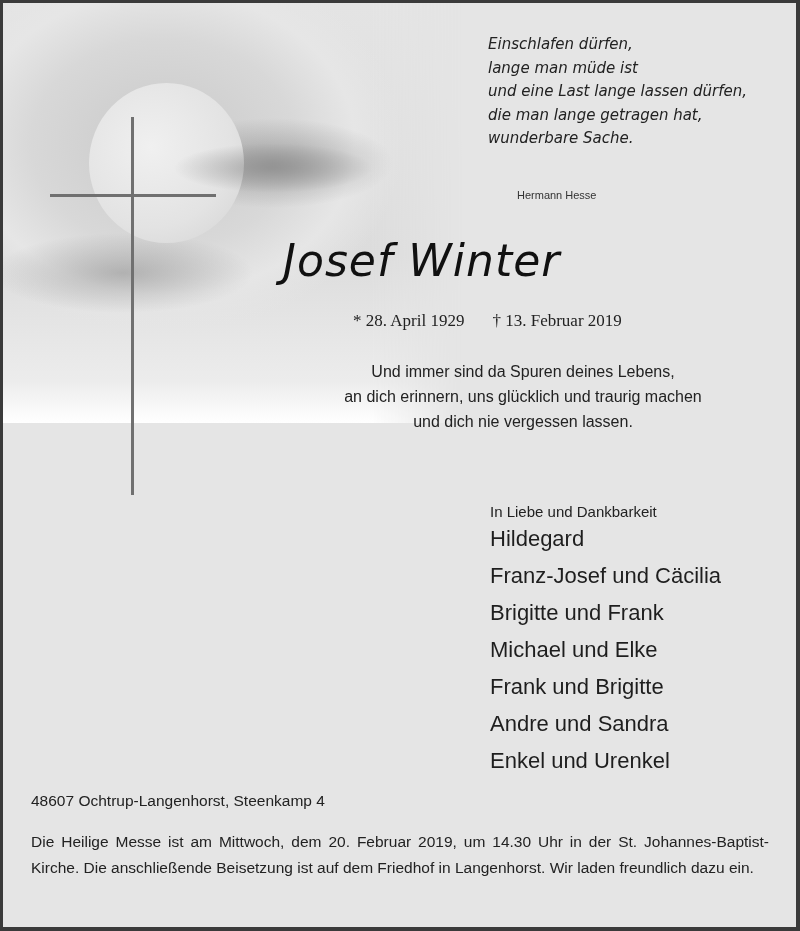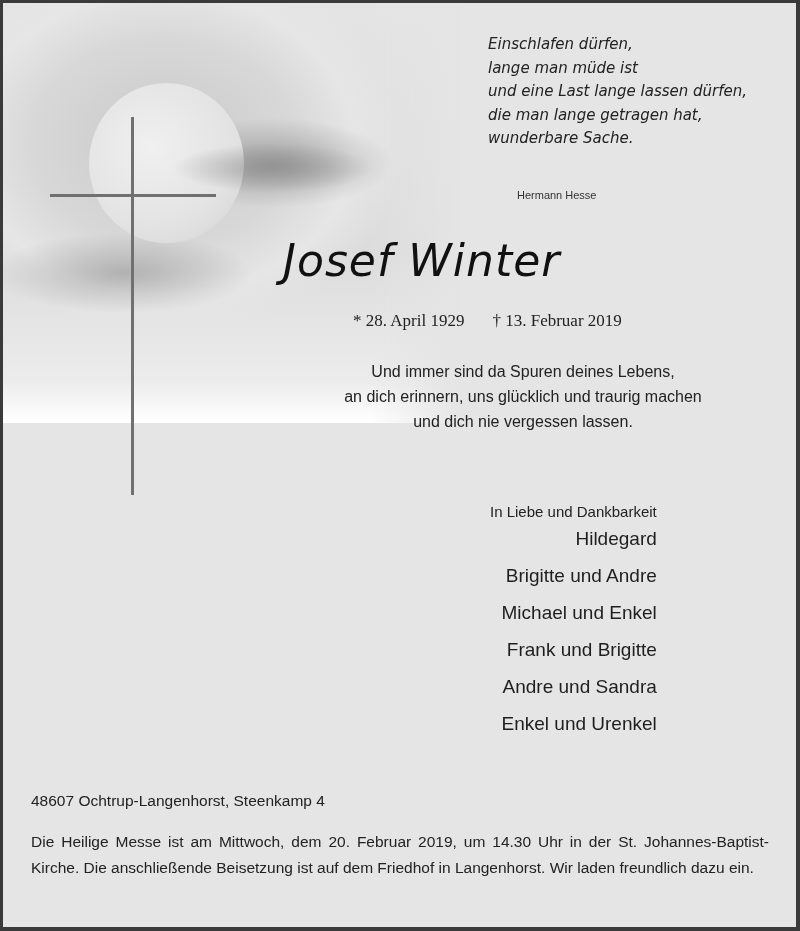--- a/index.html
+++ b/index.html
@@ -53,21 +53,21 @@
     }
     .dates .gap { display: inline-block; width: 28px; }
     .verse {
       position: absolute; left: 280px; width: 480px; top: 356px; text-align: center;
       font-size: 16px; line-height: 25px; color: #222;
     }
     .verse div { white-space: nowrap; }
 
     .family { position: absolute; left: 487px; top: 500px; }
     .family .intro { font-size: 15px; color: #222; margin-bottom: 0; }
-    .family .member { font-size: 19px; line-height: 37px; color: #1e1e1e; white-space: nowrap; text-align: right; }
+    .family .member { font-size: 22px; line-height: 37px; color: #1e1e1e; white-space: nowrap; }
 
     .address { position: absolute; left: 28px; top: 789px; font-size: 15.5px; color: #222; }
     .service {
       position: absolute; left: 28px; top: 826px; width: 738px;
       font-size: 15.5px; line-height: 26px; color: #222; text-align: justify;
     }
   </style>
 </head>
 <body>
 
@@ -94,22 +94,23 @@
 
   <div class="verse">
     <div>Und immer sind da Spuren deines Lebens,</div>
     <div>an dich erinnern, uns glücklich und traurig machen</div>
     <div>und dich nie vergessen lassen.</div>
   </div>
 
   <div class="family">
     <div class="intro">In Liebe und Dankbarkeit</div>
     <div class="member">Hildegard</div>
-    <div class="member">Brigitte und Andre</div>
-    <div class="member">Michael und Enkel</div>
+    <div class="member">Franz-Josef und Cäcilia</div>
+    <div class="member">Brigitte und Frank</div>
+    <div class="member">Michael und Elke</div>
     <div class="member">Frank und Brigitte</div>
     <div class="member">Andre und Sandra</div>
     <div class="member">Enkel und Urenkel</div>
   </div>
 
   <div class="address">48607 Ochtrup-Langenhorst, Steenkamp 4</div>
   <div class="service">Die Heilige Messe ist am Mittwoch, dem 20. Februar 2019, um 14.30 Uhr in der St. Johannes-Baptist-Kirche. Die anschließende Beisetzung ist auf dem Friedhof in Langenhorst. Wir laden freundlich dazu ein.</div>
 </div>
 
 </body></html>

